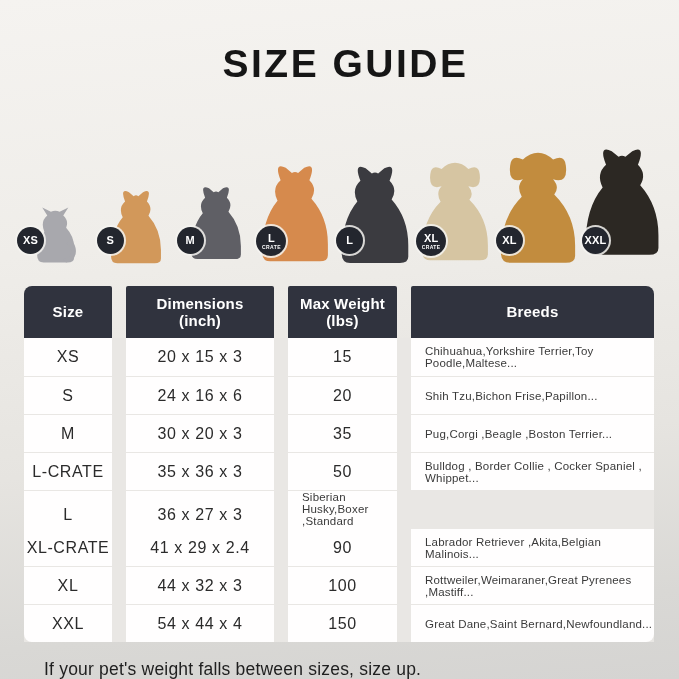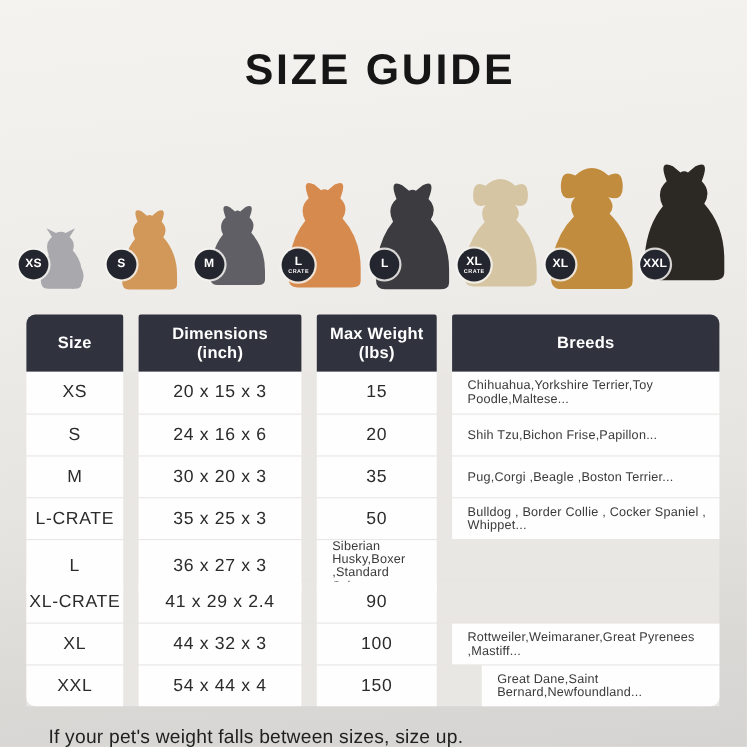--- a/index.html
+++ b/index.html
@@ -55,21 +55,21 @@
   .td {
     background:#fffefe;
     display:flex; align-items:center; justify-content:center;
     font-size:16px; color:#2b2b2b; letter-spacing:.6px;
   }
   .td.breeds {
     justify-content:flex-start; padding-left:14px;
     font-size:11.5px; color:#3a3a3a; letter-spacing:.2px;
   }
   .trow:last-child .td:first-child { border-radius:0 0 0 8px; }
-  .trow:last-child .td:last-child  { border-radius:0 0 8px 0;margin-left:27px; }
+  .trow:last-child .td:last-child  { border-radius:0 0 8px 0; }
   
   .footer-note {
     margin:17px 44px 0; font-size:17.5px; color:#1f1f1f; letter-spacing:.2px;
   }
   .defs-svg { position:absolute; width:0; height:0; }
 </style>
 </head>
 <body>
 
 <svg class="defs-svg" aria-hidden="true">
@@ -197,33 +197,34 @@
     <div class="td breeds">Shih Tzu,Bichon Frise,Papillon...</div>
   </div>
   <div class="trow">
     <div class="td">M</div>
     <div class="td">30 x 20 x 3</div>
     <div class="td">35</div>
     <div class="td breeds">Pug,Corgi ,Beagle ,Boston Terrier...</div>
   </div>
   <div class="trow">
     <div class="td">L-CRATE</div>
-    <div class="td">35 x 25 x 3</div>
+    <div class="td">35 x 36 x 3</div>
     <div class="td">50</div>
     <div class="td breeds">Bulldog , Border Collie , Cocker Spaniel , Whippet...</div>
   </div>
   <div class="trow">
     <div class="td">L</div>
     <div class="td">36 x 27 x 3</div>
     <div class="td breeds">Siberian Husky,Boxer ,Standard Schnauzer...</div>
   </div>
   <div class="trow">
     <div class="td">XL-CRATE</div>
     <div class="td">41 x 29 x 2.4</div>
     <div class="td">90</div>
+    <div class="td breeds">Labrador Retriever ,Akita,Belgian Malinois...</div>
   </div>
   <div class="trow">
     <div class="td">XL</div>
     <div class="td">44 x 32 x 3</div>
     <div class="td">100</div>
     <div class="td breeds">Rottweiler,Weimaraner,Great Pyrenees ,Mastiff...</div>
   </div>
   <div class="trow">
     <div class="td">XXL</div>
     <div class="td">54 x 44 x 4</div>

